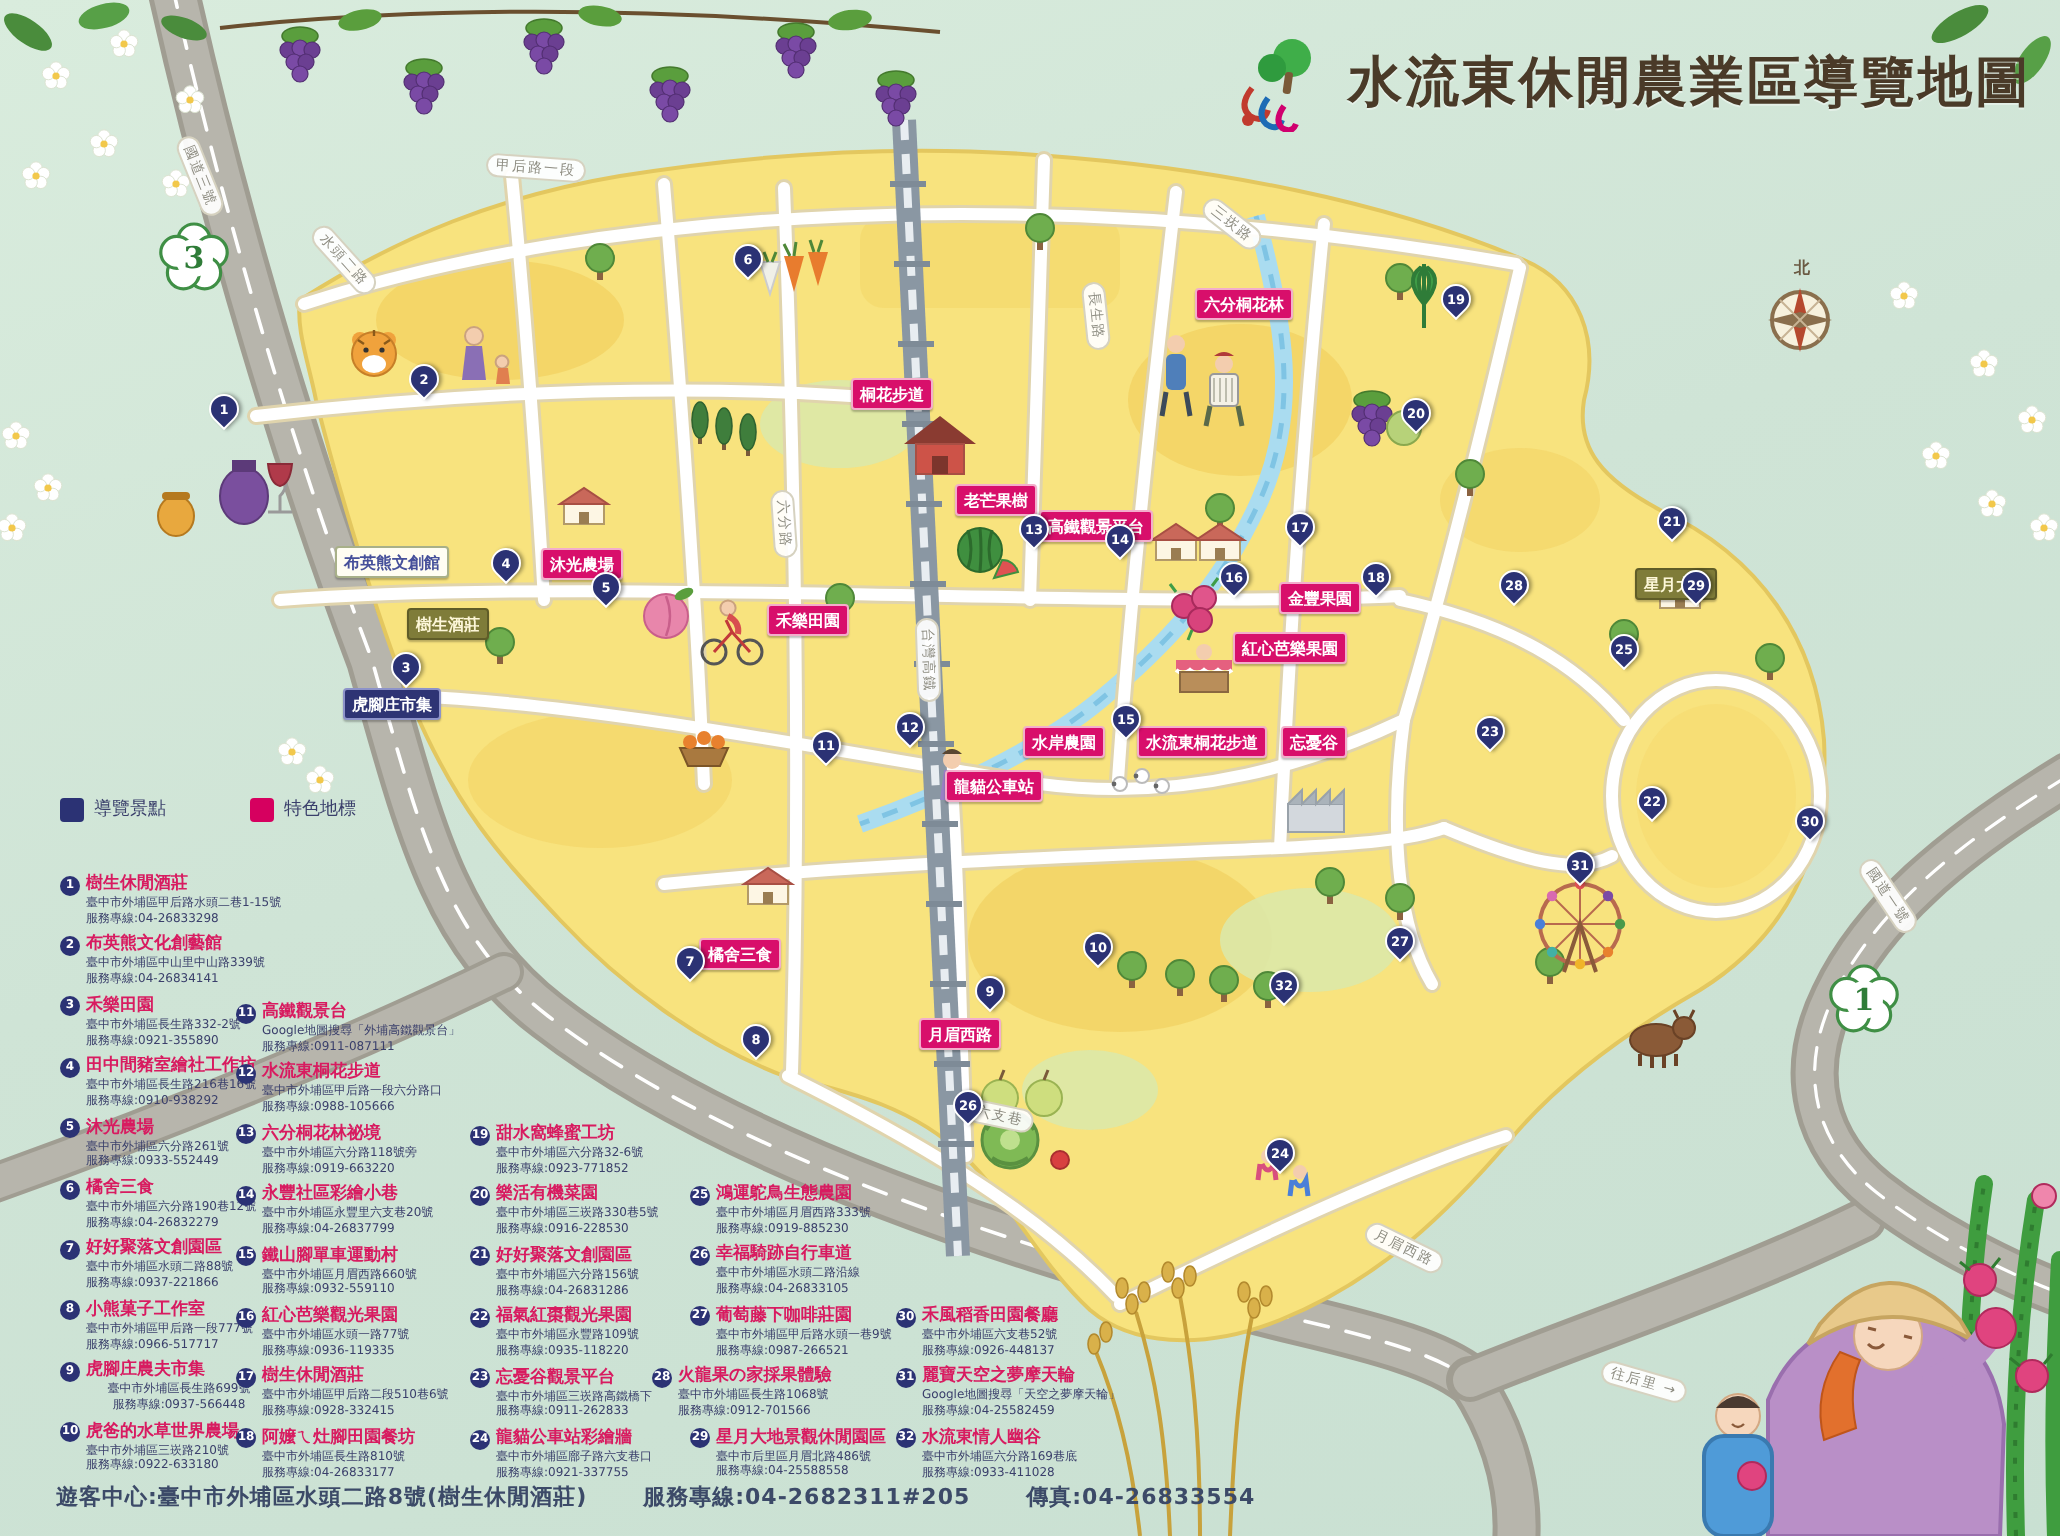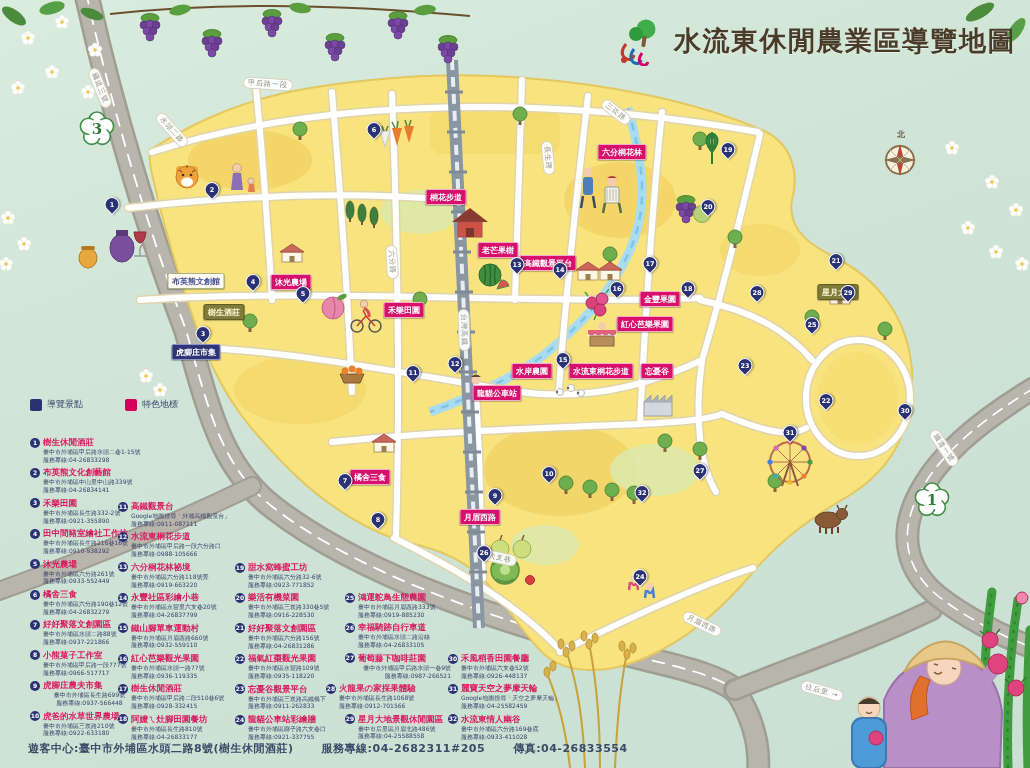--- a/index.html
+++ b/index.html
@@ -826,21 +826,21 @@
         <div class="lg-line">服務專線:0919-885230</div>
       </div>
       <div class="lg-item" style="left: 345px; top: 622.4px;">
         <div class="lg-title">
           <div class="lg-num">26</div>
           <span>幸福騎跡自行車道</span>
         </div>
         <div class="lg-line">臺中市外埔區水頭二路沿線</div>
         <div class="lg-line">服務專線:04-26833105</div>
       </div>
-      <div class="lg-item" style="left: 345px; top: 652.8px; text-align: right;">
+      <div class="lg-item" style="left: 345px; top: 652.8px;">
         <div class="lg-title">
           <div class="lg-num">27</div>
           <span>葡萄藤下咖啡莊園</span>
         </div>
         <div class="lg-line">臺中市外埔區甲后路水頭一巷9號</div>
         <div class="lg-line">服務專線:0987-266521</div>
       </div>
       <div class="lg-item" style="left: 326px; top: 683.2px;">
         <div class="lg-title">
           <div class="lg-num">28</div>

